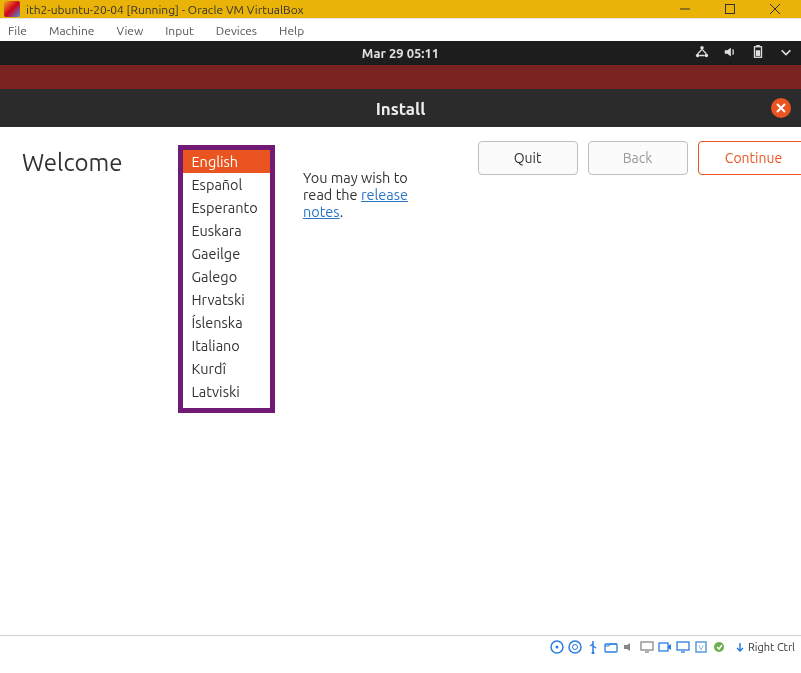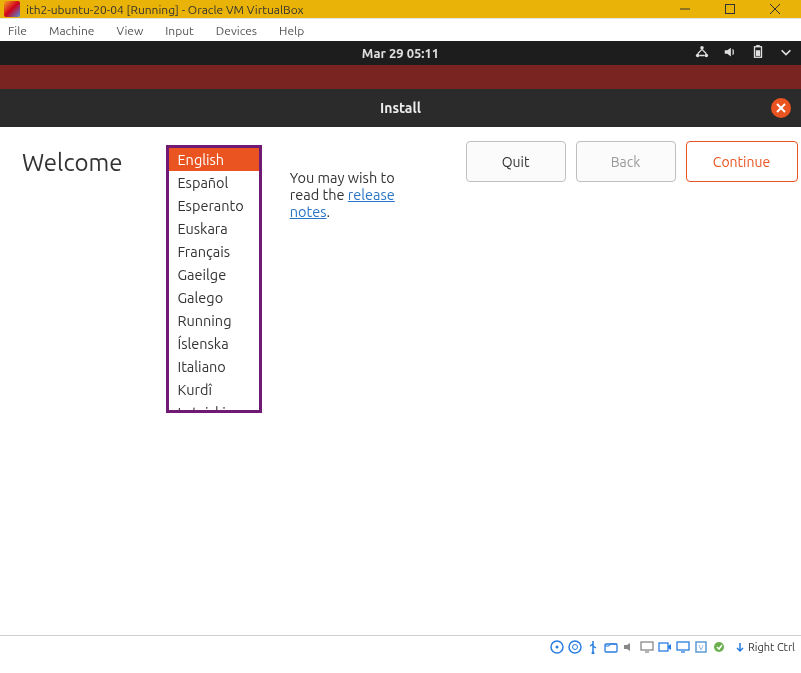--- a/index.html
+++ b/index.html
@@ -17,38 +17,38 @@
 
 .vm-screen { background: #000; height: 594px; position: relative; }
 
 .ubuntu-topbar { height: 24px; background: #1d1d1d; color: #e0e0e0; display: flex; align-items: center; justify-content: center; position: relative; font-size: 13px; }
 .ubuntu-topbar .clock { font-weight: 700; }
 .ubuntu-indicators { position: absolute; right: 8px; display: flex; align-items: center; gap: 14px; }
 .ubuntu-indicators svg { width: 14px; height: 14px; fill: #e0e0e0; }
 
 .accent-strip { height: 24px; background: #7a2422; }
 
-.install-titlebar { height: 38px; background: #2b2b2b; color: #eee; display: flex; align-items: center; justify-content: center; font-size: 14px; font-weight: 600; position: relative; }
+.install-titlebar { height: 38px; background: #2b2b2b; color: #eee; display: flex; align-items: center; justify-content: center; font-size: 17px; font-weight: 600; position: relative; }
 .close-btn { position: absolute; right: 10px; width: 20px; height: 20px; border-radius: 50%; background: #e95420; display: flex; align-items: center; justify-content: center; cursor: pointer; }
 .close-btn svg { width: 10px; height: 10px; stroke: #fff; stroke-width: 2; }
 
 .install-body { background: #fff; height: 508px; display: flex; flex-direction: row; }
 .welcome-heading { font-size: 24px; font-weight: 400; color: #333; padding: 22px 22px 14px; }
 .divider { height: 1px; background: #d8d8d8; margin: 0 0 0 0; }
 
 .content-row { display: flex; padding: 18px 22px 0; gap: 28px; flex: 1; }
-.lang-list { width: 180px; height: 268px; border: 3px solid #701a75; background: #fff; overflow: hidden; font-size: 14.5px; }
+.lang-list { width: 180px; height: 268px; border: 5px solid #701a75; background: #fff; overflow: hidden; font-size: 14.5px; margin-left: 12px; }
 .lang-item { padding: 3px 8px; cursor: pointer; color: #333; }
 .lang-item.selected { background: #e95420; color: #fff; }
 
 .description { font-size: 14.5px; color: #333; padding-top: 24px; }
 .description a { color: #2a76c6; text-decoration: underline; }
 
 .button-row { display: flex; justify-content: flex-end; gap: 10px; padding: 14px 22px; }
-.btn { min-width: 100px; height: 41px; border: 1px solid #bfbfbf; border-radius: 4px; background: #fbfbfb; color: #333; font-size: 14px; cursor: pointer; }
+.btn { min-width: 100px; height: 34px; border: 1px solid #bfbfbf; border-radius: 4px; background: #fbfbfb; color: #333; font-size: 14px; cursor: pointer; }
 .btn.disabled { color: #9a9a9a; }
 .btn.primary { border-color: #e95420; color: #e95420; background: #fff; min-width: 112px; }
 
 .progress-dots { display: flex; justify-content: center; gap: 16px; padding: 10px 0 26px; }
 .dot { width: 12px; height: 12px; border: 2px solid #7b2a82; border-radius: 50%; }
 .dot.filled { background: #7b2a82; }
 
 .vbox-statusbar { height: 22px; background: #fff; border-top: 1px solid #d0d0d0; display: flex; align-items: center; justify-content: flex-end; padding: 0 6px; gap: 3px; font-size: 11px; color: #333; }
 .status-icon { width: 15px; height: 15px; display: inline-flex; align-items: center; justify-content: center; }
 .status-icon svg { width: 14px; height: 14px; }
@@ -130,24 +130,23 @@
   <div class="install-body">
     <h1 class="welcome-heading">Welcome</h1>
     <div class="divider"></div>
 
     <div class="content-row">
       <div class="lang-list" id="lang-list">
           <div class="lang-item selected">English</div>
           <div class="lang-item">Español</div>
           <div class="lang-item">Esperanto</div>
           <div class="lang-item">Euskara</div>
-          <div class="lang-item">Français</div>
           <div class="lang-item">Gaeilge</div>
           <div class="lang-item">Galego</div>
-          <div class="lang-item">Running</div>
+          <div class="lang-item">Hrvatski</div>
           <div class="lang-item">Íslenska</div>
           <div class="lang-item">Italiano</div>
           <div class="lang-item">Kurdî</div>
           <div class="lang-item">Latviski</div>
         </div>
       <div class="description">
         <span>You may wish to read the </span><a href="#">release notes</a><span>.</span>
       </div>
     </div>
 

